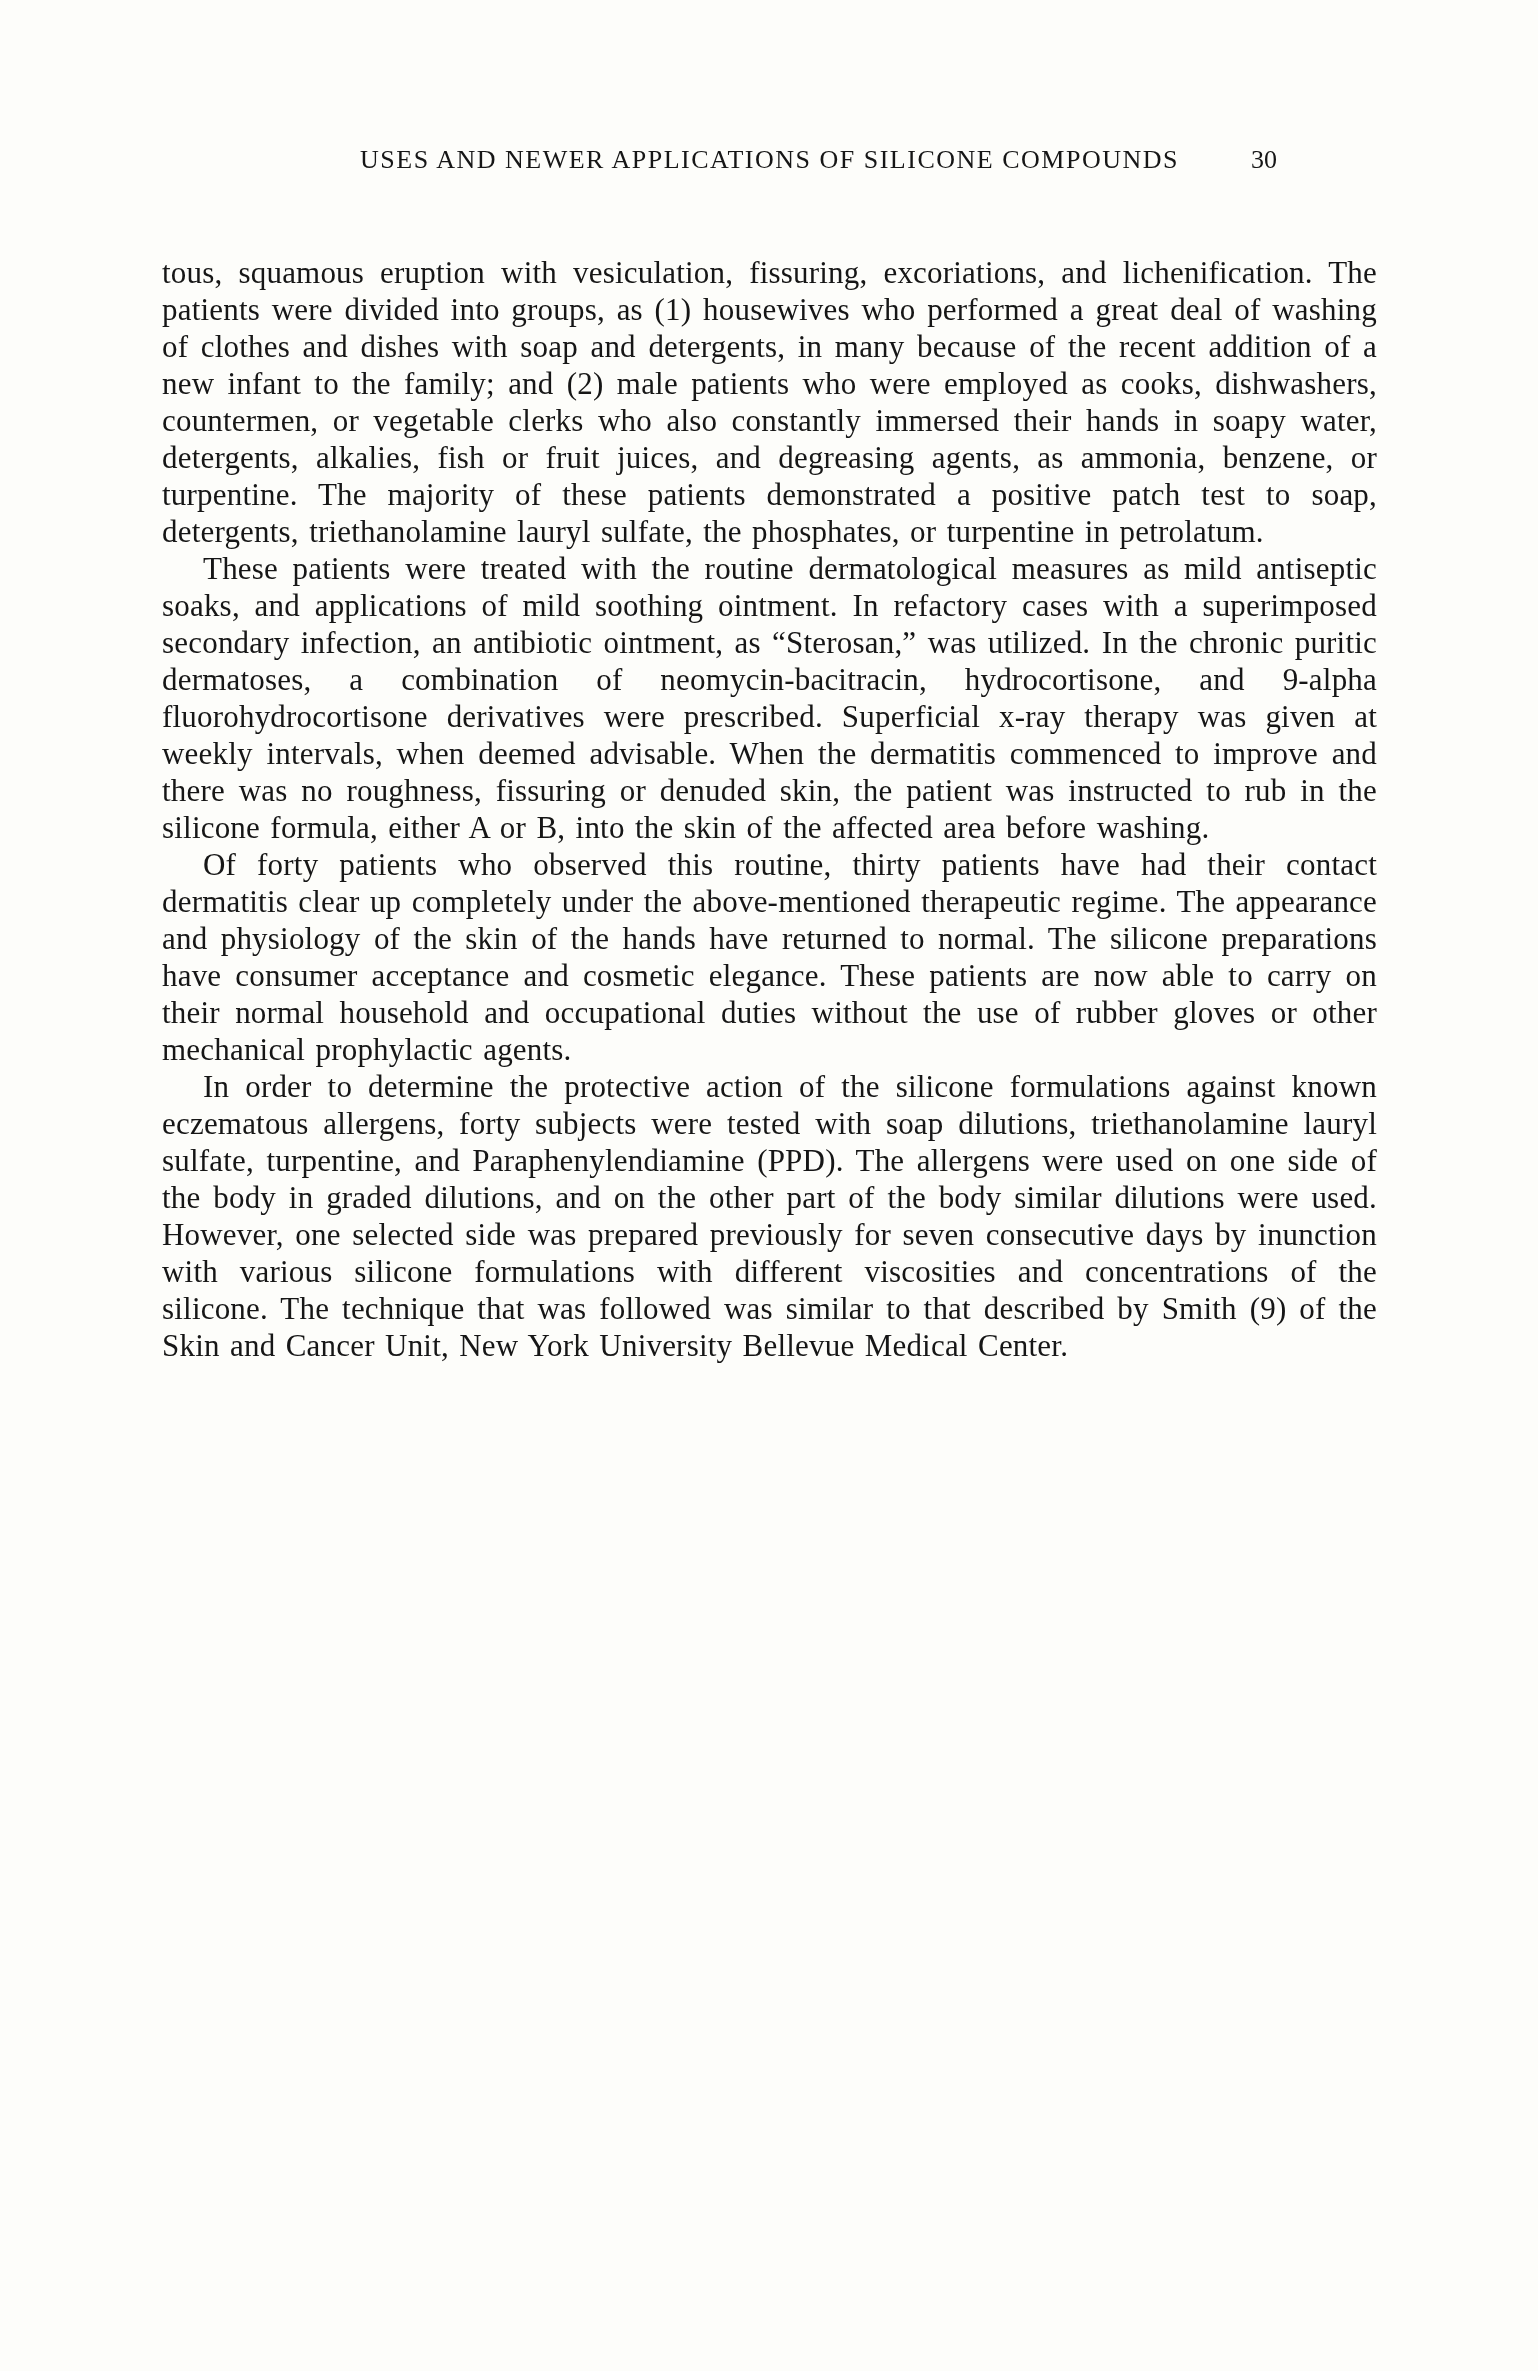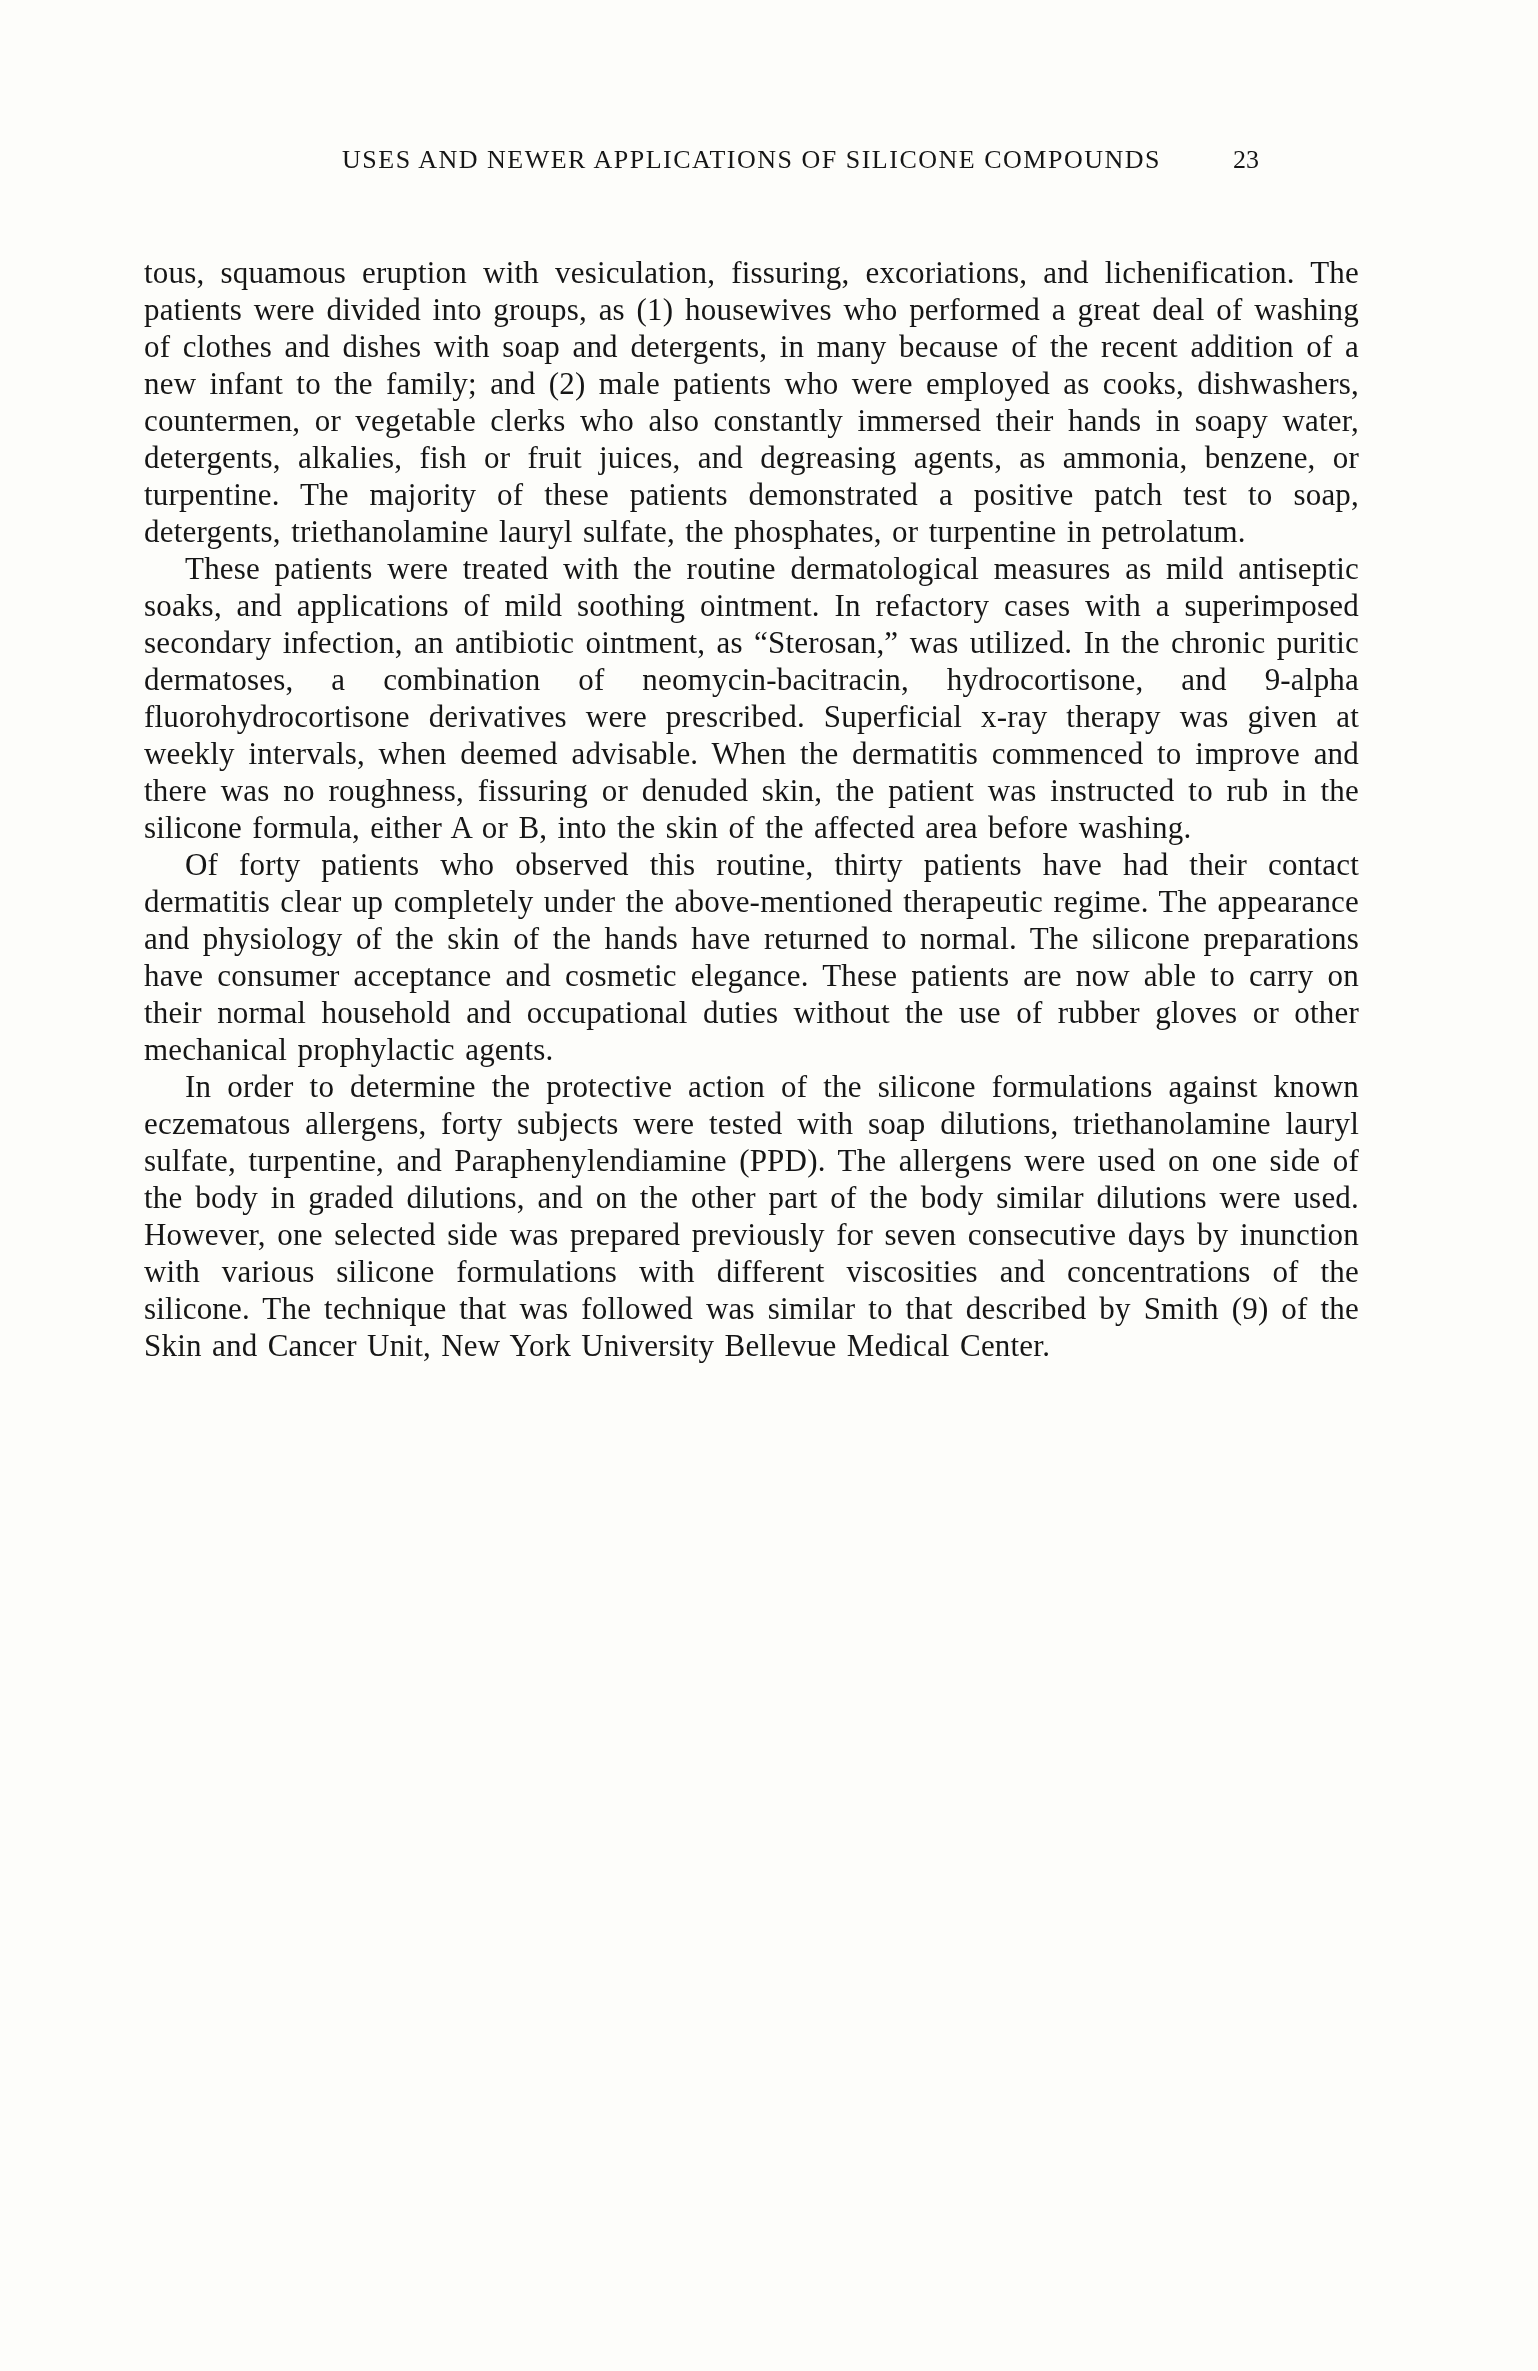--- a/index.html
+++ b/index.html
@@ -12,21 +12,21 @@
     width: 1538px;
     height: 2371px;
     margin: 0 auto;
     background: #fdfdfa;
     color: #161616;
     font-family: "Liberation Serif", "DejaVu Serif", serif;
     overflow: hidden;
   }
   .column {
     position: absolute;
-    left: 144px;
+    left: 162px;
     top: 145px;
     width: 1215px;
   }
   .header {
     position: relative;
     height: 39px;
     margin-bottom: 70px;
   }
   .running-title {
     display: block;
@@ -63,21 +63,21 @@
   }
 </style>
 </head>
 <body>
 
 <div class="page">
   <div class="column">
 
     <div class="header">
       <span class="running-title">USES AND NEWER APPLICATIONS OF SILICONE COMPOUNDS</span>
-      <span class="page-number">23</span>
+      <span class="page-number">30</span>
     </div>
 
     <div class="body-text">
       <p>tous, squamous eruption with vesiculation, fissuring, excoriations, and lichenification.  The patients were divided into groups, as (1) housewives who performed a great deal of washing of clothes and dishes with soap and detergents, in many because of the recent addition of a new infant to the family; and (2) male patients who were employed as cooks, dishwashers, countermen, or vegetable clerks who also constantly immersed their hands in soapy water, detergents, alkalies, fish or fruit juices, and degreasing agents, as ammonia, benzene, or turpentine.  The majority of these patients demonstrated a positive patch test to soap, detergents, triethanolamine lauryl sulfate, the phosphates, or turpentine in petrolatum.</p>
       <p class="indent">These patients were treated with the routine dermatological measures as mild antiseptic soaks, and applications of mild soothing ointment.  In refactory cases with a superimposed secondary infection, an antibiotic ointment, as “Sterosan,” was utilized.  In the chronic puritic dermatoses, a combination of neomycin-bacitracin, hydrocortisone, and 9-alpha fluorohydrocortisone derivatives were prescribed.  Superficial x-ray therapy was given at weekly intervals, when deemed advisable.  When the dermatitis commenced to improve and there was no roughness, fissuring or denuded skin, the patient was instructed to rub in the silicone formula, either A or B, into the skin of the affected area before washing.</p>
       <p class="indent">Of forty patients who observed this routine, thirty patients have had their contact dermatitis clear up completely under the above-mentioned therapeutic regime.  The appearance and physiology of the skin of the hands have returned to normal.  The silicone preparations have consumer acceptance and cosmetic elegance.  These patients are now able to carry on their normal household and occupational duties without the use of rubber gloves or other mechanical prophylactic agents.</p>
       <p class="indent">In order to determine the protective action of the silicone formulations against known eczematous allergens, forty subjects were tested with soap dilutions, triethanolamine lauryl sulfate, turpentine, and Paraphenylendiamine (PPD).  The allergens were used on one side of the body in graded dilutions, and on the other part of the body similar dilutions were used.  However, one selected side was prepared previously for seven consecutive days by inunction with various silicone formulations with different viscosities and concentrations of the silicone.  The technique that was followed was similar to that described by Smith (9) of the Skin and Cancer Unit, New York University Bellevue Medical Center.</p>
     </div>
 
   </div>

